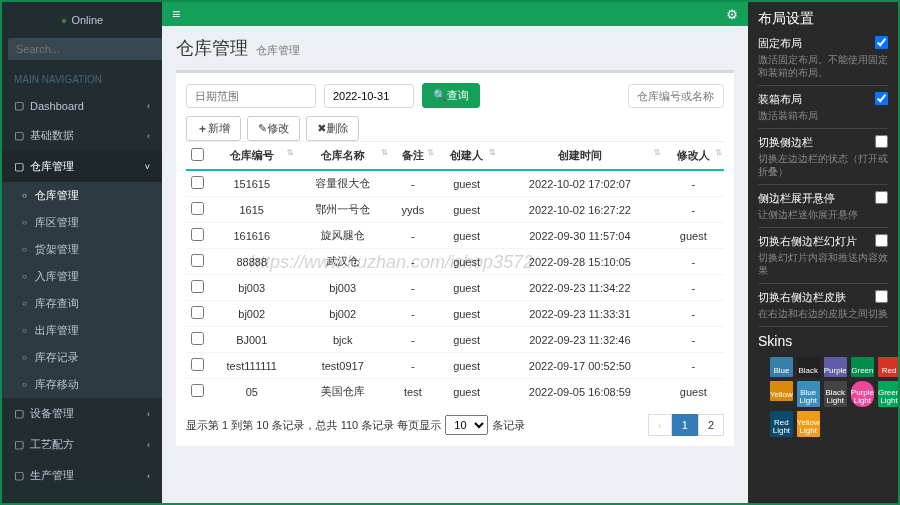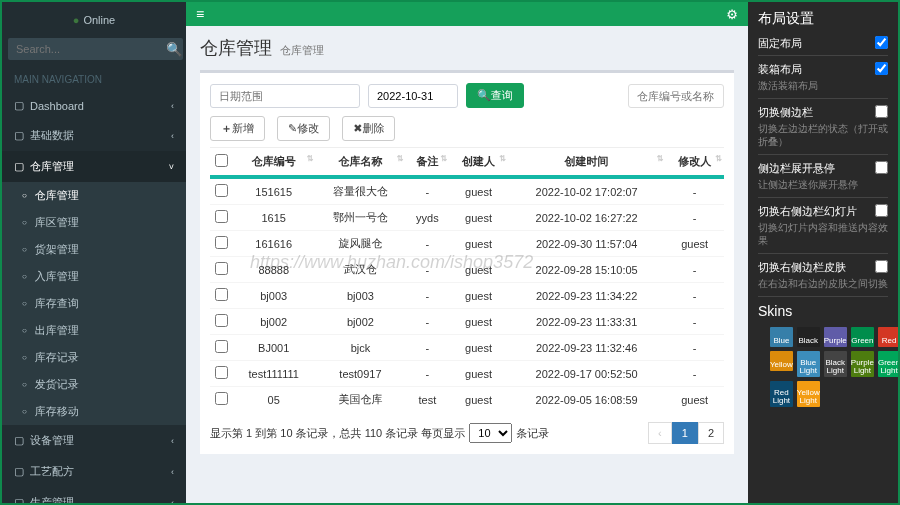--- a/index.html
+++ b/index.html
@@ -1,18 +1,18 @@
 <!DOCTYPE html>
 <html><head>
   <meta charset="utf-8">
   <style>
     * { margin: 0; padding: 0; box-sizing: border-box; font-family: "Helvetica Neue", Arial, sans-serif; }
     body { width: 900px; height: 505px; background: #ecf0f5; overflow: hidden; display: flex; border: 2px solid #0f8a4d; }
     
-    .sidebar { width: 184px; background: #222d32; color: #b8c7ce; display: flex; flex-direction: column; font-size: 11px; }
+    .sidebar { width: 160px; background: #222d32; color: #b8c7ce; display: flex; flex-direction: column; font-size: 11px; }
     .sidebar .online { padding: 12px 0; text-align: center; }
     .sidebar .online::before { content: "●"; color: #3c763d; margin-right: 4px; }
     .sidebar .search { display: flex; margin: 0 6px 8px; }
     .sidebar .search input { flex: 1; background: #374850; border: none; color: #ccc; padding: 5px 8px; font-size: 11px; border-radius: 2px 0 0 2px; }
     .sidebar .search button { background: #374850; border: none; color: #ccc; width: 26px; border-radius: 0 2px 2px 0; }
     .sidebar .header { padding: 6px 12px; color: #4b646f; font-size: 10px; }
     .sidebar .nav-item { padding: 8px 12px; display: flex; align-items: center; cursor: pointer; position: relative; }
     .sidebar .nav-item.active { background: #1e282c; color: #fff; }
     .sidebar .nav-item .chev { margin-left: auto; font-size: 9px; }
     .sidebar .nav-item .ic { width: 16px; display: inline-block; }
@@ -28,30 +28,30 @@
     
     .page-head { background: #ecf0f5; padding: 10px 14px; display: flex; align-items: baseline; gap: 8px; }
     .page-head h1 { font-size: 18px; font-weight: 500; color: #333; }
     .page-head small { color: #777; font-size: 11px; }
     
     .content { padding: 0 14px 14px; flex: 1; overflow: hidden; }
     .box { background: #fff; border-top: 3px solid #d2d6de; padding: 10px; }
     
     .filter-row { display: flex; gap: 8px; margin-bottom: 8px; align-items: center; }
     .filter-row input { border: 1px solid #d2d6de; padding: 5px 8px; font-size: 11px; border-radius: 3px; }
-    .filter-row input.date1 { width: 150px; }
+    .filter-row input.date1 { width: 130px; }
     .filter-row input.date2 { width: 90px; }
     .btn { border: 1px solid #ccc; background: #fff; padding: 4px 10px; font-size: 11px; border-radius: 3px; cursor: pointer; color: #444; }
     .btn-green { background: #15a05a; border-color: #15a05a; color: #fff; }
     .filter-row .search-hint { margin-left: auto; border: 1px solid #ddd; padding: 5px 8px; color: #999; font-size: 11px; border-radius: 3px; width: 96px; }
     
-    .action-row { display: flex; gap: 12px; margin-bottom: 6px; }
+    .action-row { display: flex; gap: 6px; }
     
     table { width: 100%; border-collapse: collapse; font-size: 11px; }
-    thead th { border-top: 1px solid #eee; border-bottom: 4px solid #14b8a6; padding: 6px 4px; color: #333; font-weight: 600; text-align: center; position: relative; }
+    thead th { border-top: 1px solid #eee; border-bottom: 2px solid #14b8a6; padding: 6px 4px; color: #333; font-weight: 600; text-align: center; position: relative; }
     thead th .sort { color: #ccc; font-size: 8px; position: absolute; right: 2px; }
     tbody td { border-top: 1px solid #f4f4f4; padding: 5px 4px; color: #333; text-align: center; }
     tbody td.cb, thead th.cb { width: 22px; }
     input[type=checkbox] { cursor: pointer; }
     
     .pager-row { display: flex; align-items: center; padding-top: 10px; font-size: 11px; color: #333; }
     .pager-row select { margin: 0 4px; padding: 2px 4px; font-size: 11px; }
     .pager-row .pagination { margin-left: auto; display: flex; gap: 0; }
     .pagination span { border: 1px solid #ddd; padding: 4px 9px; cursor: pointer; font-size: 11px; background: #fff; }
     .pagination span.active { background: #337ab7; color: #fff; border-color: #337ab7; }
@@ -97,21 +97,20 @@
         <span class="chev">˅</span>
       </div>
       <div class="sub">
         <div class="nav-sub active">仓库管理</div>
         <div class="nav-sub">库区管理</div>
         <div class="nav-sub">货架管理</div>
         <div class="nav-sub">入库管理</div>
         <div class="nav-sub">库存查询</div>
         <div class="nav-sub">出库管理</div>
         <div class="nav-sub">库存记录</div>
-        <div class="nav-sub">发货记录</div>
         <div class="nav-sub">库存移动</div>
       </div>
       <div class="nav-item">
         <span class="ic">▢</span>
         <span>设备管理</span>
         <span class="chev">‹</span>
       </div>
       <div class="nav-item">
         <span class="ic">▢</span>
         <span>工艺配方</span>
@@ -259,20 +258,21 @@
 </div>
 
 <aside class="settings">
   <h4>布局设置</h4>
   <div id="opts">
       <div>
         <div class="opt">
           <span class="lbl">固定布局</span>
           <input type="checkbox" class="cb" checked="" style="">
         </div>
+    <div class="desc">激活固定布局。不能使用固定和装箱的布局。</div>
         <div class="hr"></div>
       </div>
       <div>
         <div class="opt">
           <span class="lbl">装箱布局</span>
           <input type="checkbox" class="cb" checked="" style="">
         </div>
     <div class="desc">激活装箱布局</div>
         <div class="hr"></div>
       </div>
@@ -312,18 +312,18 @@
   <h4>Skins</h4>
   <div class="skins" id="skins">
       <div class="skin" style="background: rgb(54, 127, 169);">Blue</div>
       <div class="skin" style="background: rgb(34, 34, 34);">Black</div>
       <div class="skin" style="background: rgb(96, 92, 168);">Purple</div>
       <div class="skin" style="background: rgb(0, 141, 76);">Green</div>
       <div class="skin" style="background: rgb(211, 55, 36);">Red</div>
       <div class="skin" style="background: rgb(219, 139, 11);">Yellow</div>
       <div class="skin tall" style="background: rgb(60, 141, 188);">Blue Light</div>
       <div class="skin tall" style="background: rgb(68, 68, 68);">Black Light</div>
-      <div class="skin tall" style="background: #4d7c0f;">Purple Light</div>
+      <div class="skin tall" style="background: #ec4899; border-radius: 11px;">Purple Light</div>
       <div class="skin tall" style="background: rgb(0, 166, 90);">Green Light</div>
       <div class="skin tall" style="background: #0c4a6e;">Red Light</div>
       <div class="skin tall" style="background: rgb(243, 156, 18);">Yellow Light</div>
     </div>
 </aside>
 
 </body></html>

